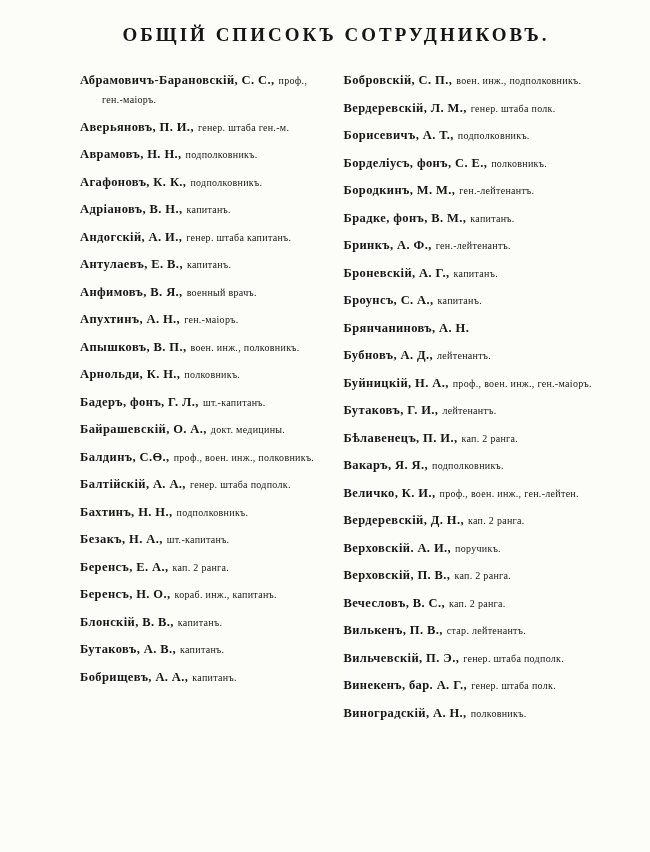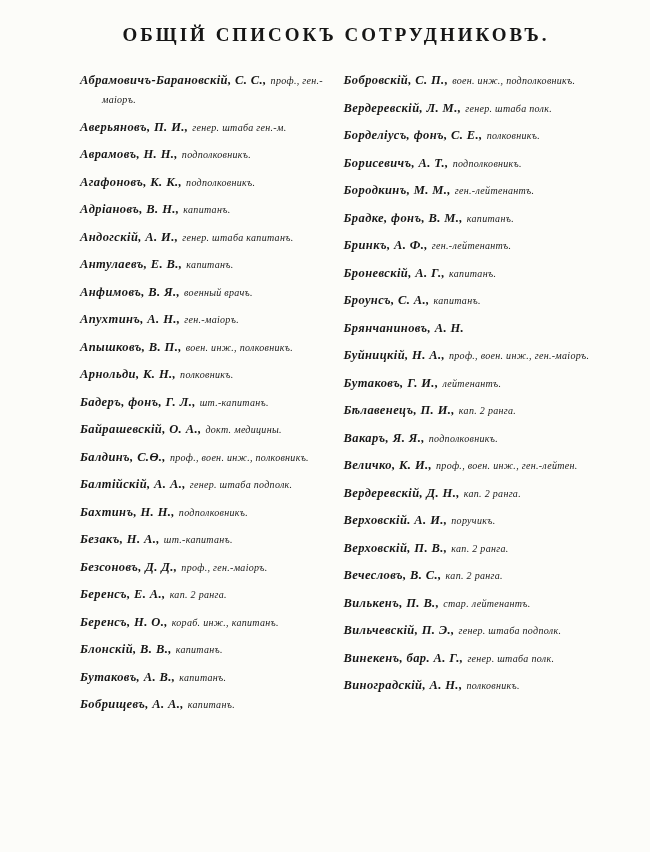--- a/index.html
+++ b/index.html
@@ -24,21 +24,20 @@
     text-align: center;
     font-size: 19px;
     font-weight: bold;
     letter-spacing: 3px;
     margin: 8px 0 24px 0;
     white-space: nowrap;
   }
   .columns {
     display: flex;
     gap: 15px;
-    font-style: italic;
   }
   .col {
     flex: 1;
     min-width: 0;
   }
   .entry {
     margin: 0 0 8.5px 0;
     padding-left: 22px;
     text-indent: -22px;
     line-height: 17px;
@@ -70,38 +69,38 @@
         <p class="entry"><span class="name">Анфимовъ, В. Я.,</span> <span class="rank">военный врачъ.</span></p>
         <p class="entry"><span class="name">Апухтинъ, А. Н.,</span> <span class="rank">ген.-маіоръ.</span></p>
         <p class="entry"><span class="name">Апышковъ, В. П.,</span> <span class="rank">воен. инж., полковникъ.</span></p>
         <p class="entry"><span class="name">Арнольди, К. Н.,</span> <span class="rank">полковникъ.</span></p>
         <p class="entry"><span class="name">Бадеръ, фонъ, Г. Л.,</span> <span class="rank">шт.-капитанъ.</span></p>
         <p class="entry"><span class="name">Байрашевскій, О. А.,</span> <span class="rank">докт. медицины.</span></p>
         <p class="entry"><span class="name">Балдинъ, С.Ѳ.,</span> <span class="rank">проф., воен. инж., полковникъ.</span></p>
         <p class="entry"><span class="name">Балтійскій, А. А.,</span> <span class="rank">генер. штаба подполк.</span></p>
         <p class="entry"><span class="name">Бахтинъ, Н. Н.,</span> <span class="rank">подполковникъ.</span></p>
         <p class="entry"><span class="name">Безакъ, Н. А.,</span> <span class="rank">шт.-капитанъ.</span></p>
-        <p class="entry"><span class="name">Безсоновъ, Д. Д.,</span> <span class="rank">проф., ген.-маіоръ.</span></p>
         <p class="entry"><span class="name">Беренсъ, Е. А.,</span> <span class="rank">кап. 2 ранга.</span></p>
         <p class="entry"><span class="name">Беренсъ, Н. О.,</span> <span class="rank">кораб. инж., капитанъ.</span></p>
         <p class="entry"><span class="name">Блонскій, В. В.,</span> <span class="rank">капитанъ.</span></p>
         <p class="entry"><span class="name">Бутаковъ, А. В.,</span> <span class="rank">капитанъ.</span></p>
         <p class="entry"><span class="name">Бобрищевъ, А. А.,</span> <span class="rank">капитанъ.</span></p>
       </div>
     <div class="col">
         <p class="entry"><span class="name">Бобровскій, С. П.,</span> <span class="rank">воен. инж., подполковникъ.</span></p>
         <p class="entry"><span class="name">Вердеревскій, Л. М.,</span> <span class="rank">генер. штаба полк.</span></p>
+        <p class="entry"><span class="name">Борисевичъ, А. Т.,</span> <span class="rank">подполковникъ.</span></p>
         <p class="entry"><span class="name">Борделіусъ, фонъ, С. Е.,</span> <span class="rank">полковникъ.</span></p>
-        <p class="entry"><span class="name">Борисевичъ, А. Т.,</span> <span class="rank">подполковникъ.</span></p>
         <p class="entry"><span class="name">Бородкинъ, М. М.,</span> <span class="rank">ген.-лейтенантъ.</span></p>
         <p class="entry"><span class="name">Брадке, фонъ, В. М.,</span> <span class="rank">капитанъ.</span></p>
         <p class="entry"><span class="name">Бринкъ, А. Ф.,</span> <span class="rank">ген.-лейтенантъ.</span></p>
         <p class="entry"><span class="name">Броневскій, А. Г.,</span> <span class="rank">капитанъ.</span></p>
         <p class="entry"><span class="name">Броунсъ, С. А.,</span> <span class="rank">капитанъ.</span></p>
         <p class="entry"><span class="name">Брянчаниновъ, А. Н.</span></p>
+        <p class="entry"><span class="name">Бубновъ, А. Д.,</span> <span class="rank">лейтенантъ.</span></p>
         <p class="entry"><span class="name">Буйницкій, Н. А.,</span> <span class="rank">проф., воен. инж., ген.-маіоръ.</span></p>
         <p class="entry"><span class="name">Бутаковъ, Г. И.,</span> <span class="rank">лейтенантъ.</span></p>
         <p class="entry"><span class="name">Бѣлавенецъ, П. И.,</span> <span class="rank">кап. 2 ранга.</span></p>
         <p class="entry"><span class="name">Вакаръ, Я. Я.,</span> <span class="rank">подполковникъ.</span></p>
         <p class="entry"><span class="name">Величко, К. И.,</span> <span class="rank">проф., воен. инж., ген.-лейтен.</span></p>
         <p class="entry"><span class="name">Вердеревскій, Д. Н.,</span> <span class="rank">кап. 2 ранга.</span></p>
         <p class="entry"><span class="name">Верховскій. А. И.,</span> <span class="rank">поручикъ.</span></p>
         <p class="entry"><span class="name">Верховскій, П. В.,</span> <span class="rank">кап. 2 ранга.</span></p>
         <p class="entry"><span class="name">Вечесловъ, В. С.,</span> <span class="rank">кап. 2 ранга.</span></p>
         <p class="entry"><span class="name">Вилькенъ, П. В.,</span> <span class="rank">стар. лейтенантъ.</span></p>

